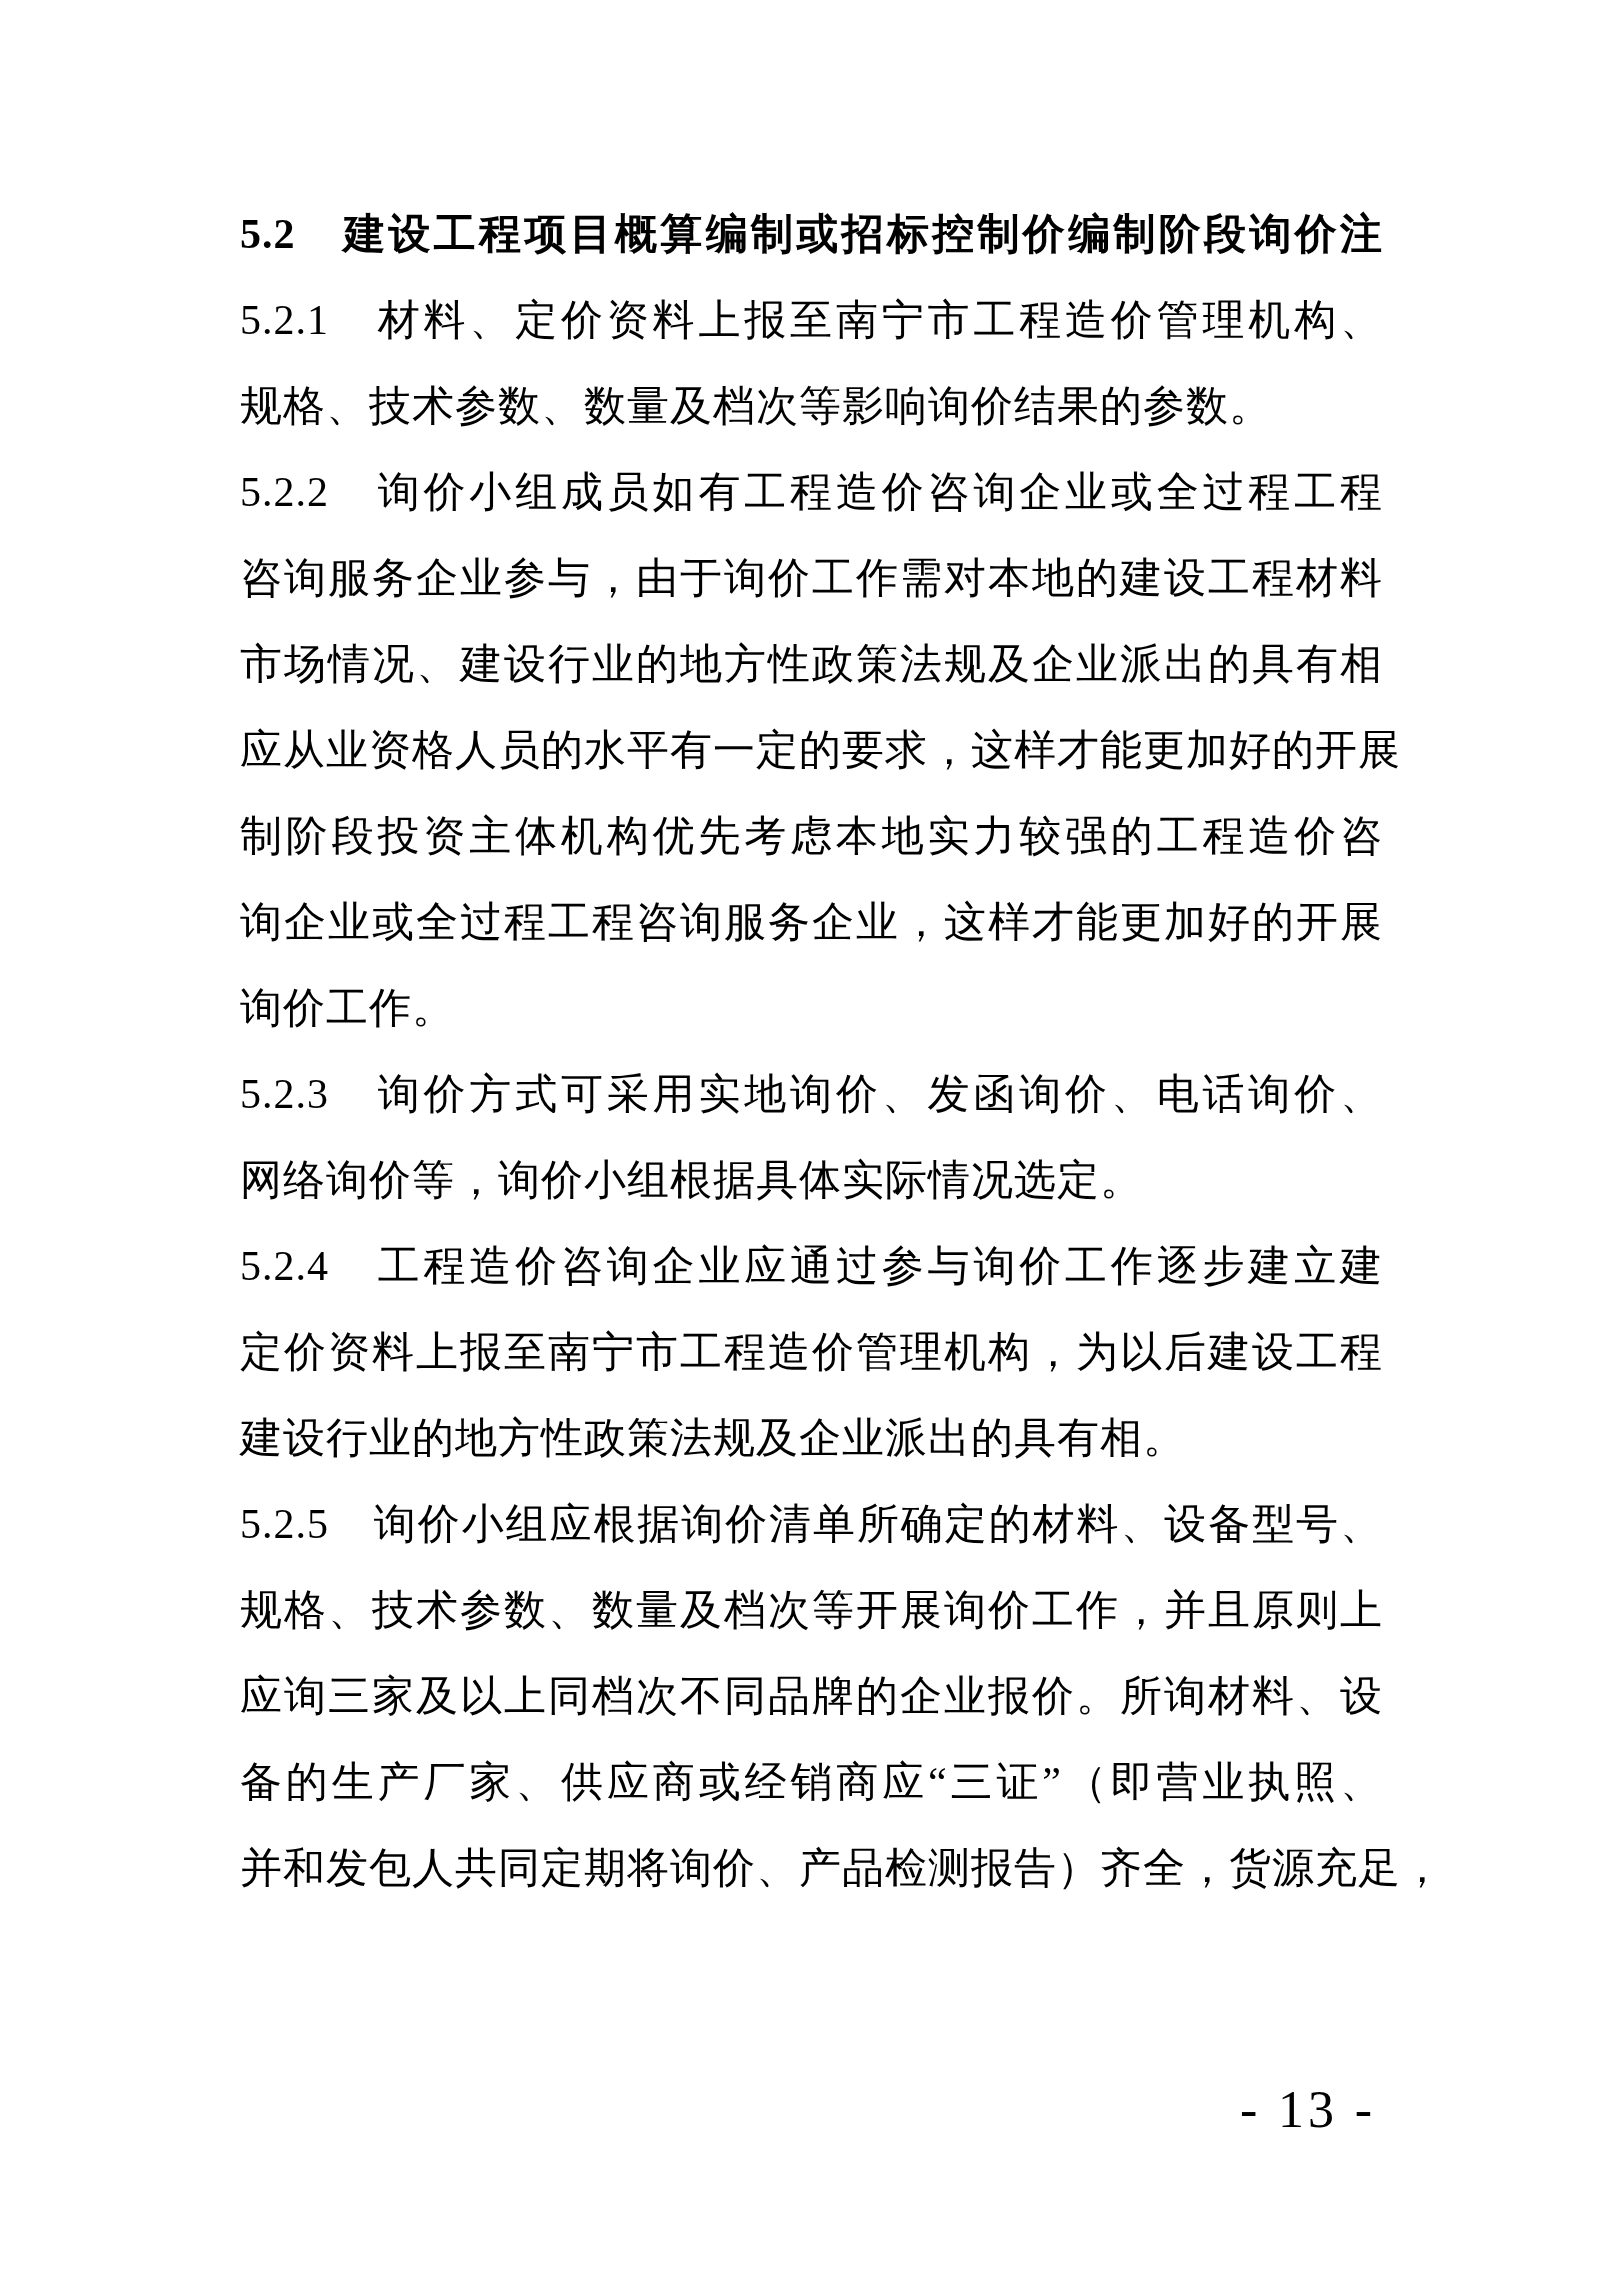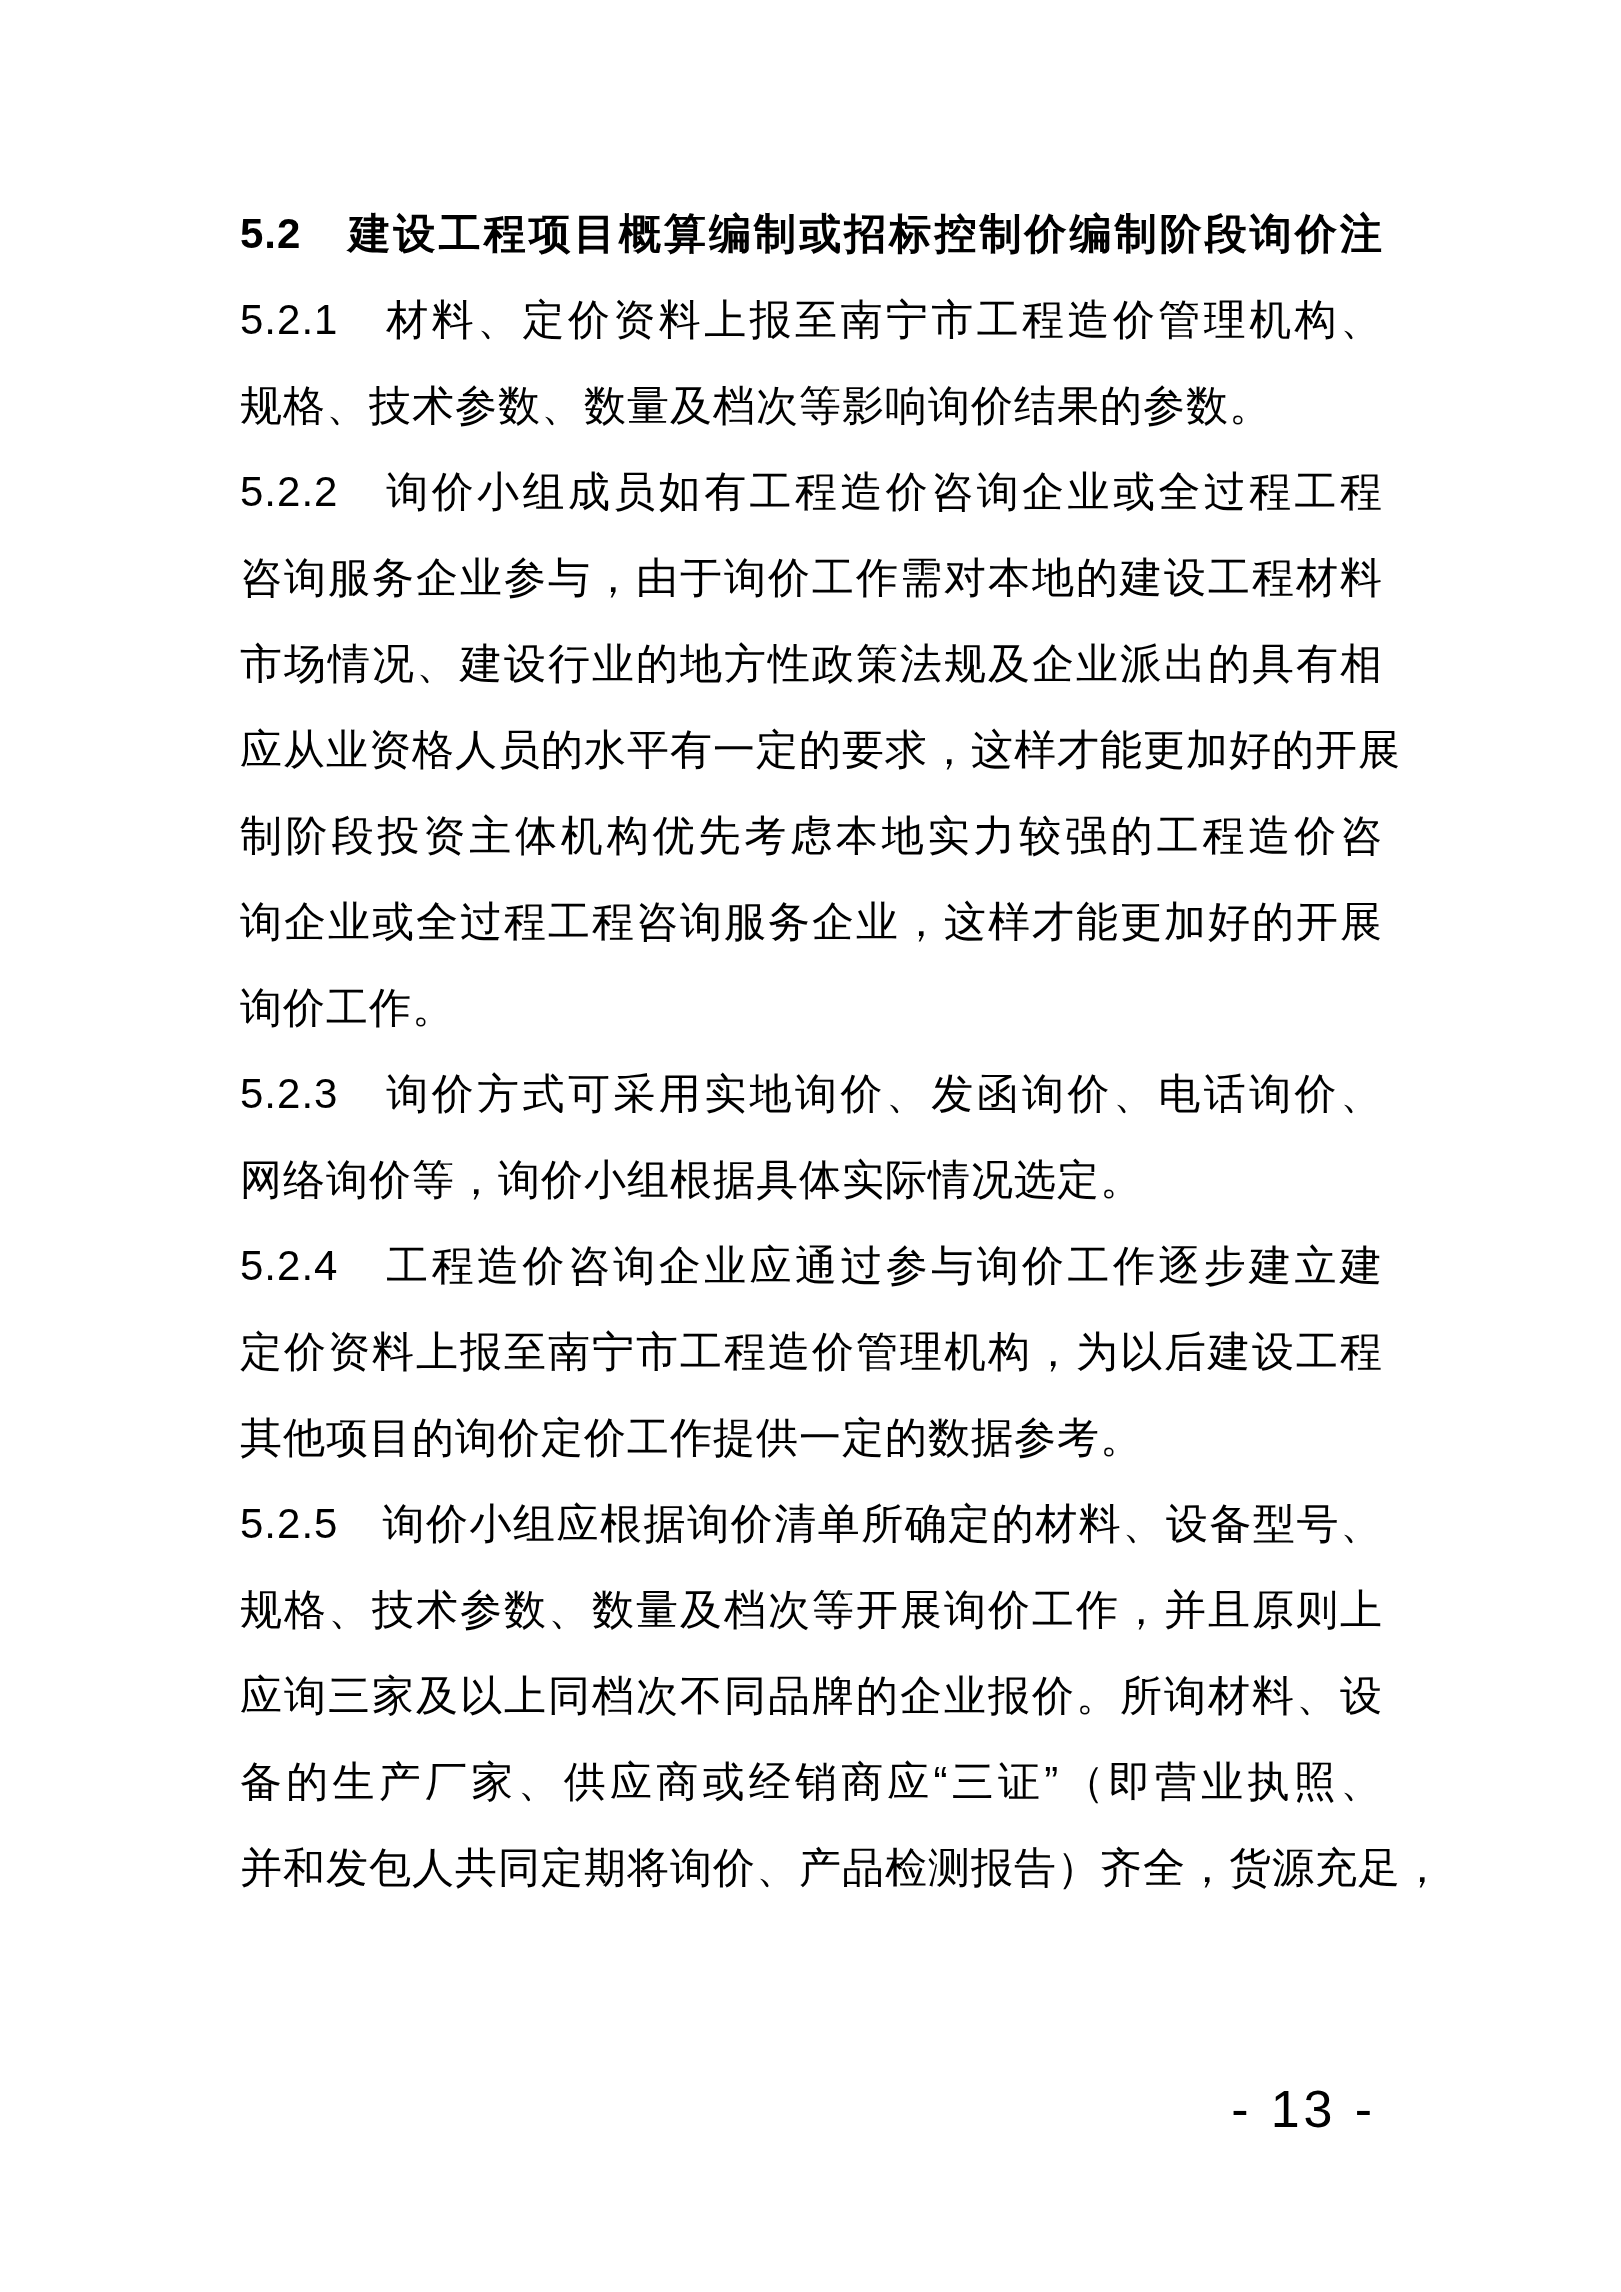--- a/index.html
+++ b/index.html
@@ -6,21 +6,21 @@
     margin: 0;
     padding: 0;
     background: #ffffff;
   }
   .page {
     position: relative;
     width: 1621px;
     height: 2255px;
     background: #ffffff;
     color: #000000;
-    font-family: Liberation Sans, sans-serif;
+    font-family: Liberation Serif, serif;
     overflow: hidden;
   }
   .content {
     position: absolute;
     left: 240px;
     top: 191px;
     width: 1143px;
   }
   .line {
     font-size: 42px;
@@ -74,21 +74,21 @@
     </div>
 
     <div class="para">
       <div class="line">5.2.3　询价方式可采用实地询价、发函询价、电话询价、</div>
       <div class="line short">网络询价等，询价小组根据具体实际情况选定。</div>
     </div>
 
     <div class="para">
       <div class="line">5.2.4　工程造价咨询企业应通过参与询价工作逐步建立建</div>
       <div class="line">定价资料上报至南宁市工程造价管理机构，为以后建设工程</div>
-      <div class="line short">其他项目的询价定价工作提供一定的数据参考。</div>
+      <div class="line short">建设行业的地方性政策法规及企业派出的具有相。</div>
     </div>
 
     <div class="para">
       <div class="line">5.2.5　询价小组应根据询价清单所确定的材料、设备型号、</div>
       <div class="line">规格、技术参数、数量及档次等开展询价工作，并且原则上</div>
       <div class="line">应询三家及以上同档次不同品牌的企业报价。所询材料、设</div>
       <div class="line">备的生产厂家、供应商或经销商应“三证”（即营业执照、</div>
       <div class="line">并和发包人共同定期将询价、产品检测报告）齐全，货源充足，</div>
     </div>
 

